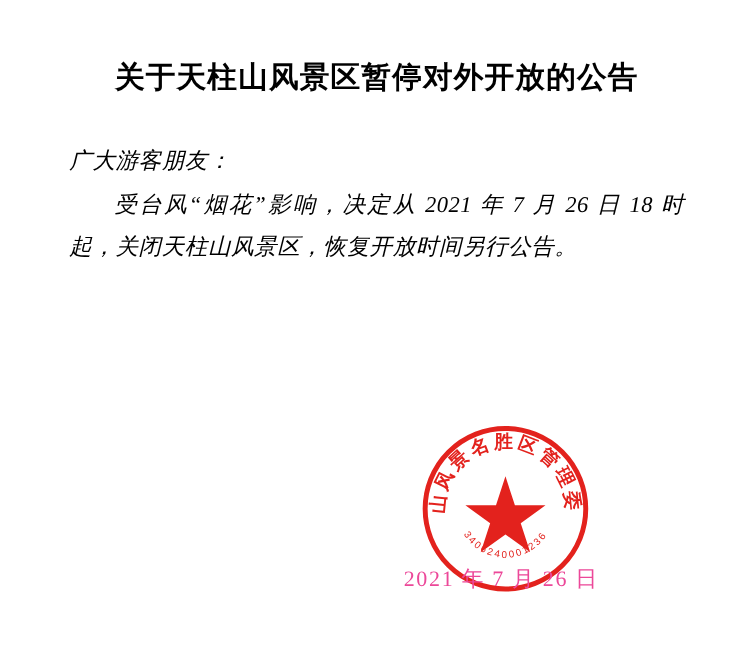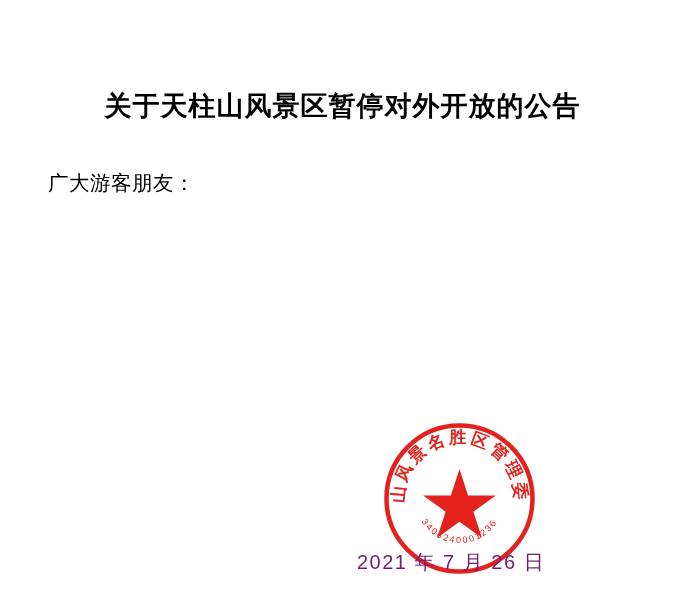--- a/index.html
+++ b/index.html
@@ -12,34 +12,34 @@
     background: #ffffff;
     font-family: "Liberation Serif", "DejaVu Serif", serif;
     color: #000000;
     overflow: hidden;
   }
   .page {
     position: relative;
     width: 685px;
     height: 464px;
     box-sizing: border-box;
-    margin-top: 36px;
   }
   .doc-title {
     margin: 0;
     padding-top: 52px;
     text-align: center;
     font-size: 27px;
     font-weight: bold;
     letter-spacing: 1px;
     font-family: "Liberation Serif", "DejaVu Serif", serif;
   }
   .body-block {
-    padding: 0 48px;
+    padding: 0 63px;
     margin-top: 40px;
+    font-style: italic;
   }
   .para {
     font-size: 20.5px;
     line-height: 38px;
     margin: 0 0 2px 0;
     letter-spacing: 0.5px;
     text-align: justify;
   }
   .salutation {
     text-indent: 0;
@@ -59,38 +59,39 @@
     left: 382px;
     top: 20px;
     width: 155px;
     height: 155px;
   }
   .seal svg {
     display: block;
   }
   .sign-date {
     position: absolute;
-    left: 357px;
+    left: 367px;
     top: 148px;
     font-size: 20px;
     letter-spacing: 1.5px;
-    color: #701a75;
-    font-family: Liberation Sans, sans-serif;
+    color: #ec4899;
+    font-family: Liberation Serif, serif;
     white-space: nowrap;
   }
 </style>
 </head>
 <body>
 
 <div class="page">
 
   <h1 class="doc-title">关于天柱山风景区暂停对外开放的公告</h1>
 
   <div class="body-block">
     <p class="para salutation">广大游客朋友：</p>
+    <p class="para indent">受台风“烟花”影响，决定从 2021 年 7 月 26 日 18 时起，关闭天柱山风景区，恢复开放时间另行公告。</p>
   </div>
 
   <div class="sign-area">
 
     <div class="seal">
       <svg width="155" height="155" viewBox="0 0 155 155" aria-hidden="true">
         <defs>
           <path id="sealTopArc" d="M 22 77.5 A 55.5 55.5 0 0 1 133 77.5"></path>
           <path id="sealBottomArc" d="M 33 77.5 A 44.5 44.5 0 0 0 122 77.5"></path>
         </defs>

